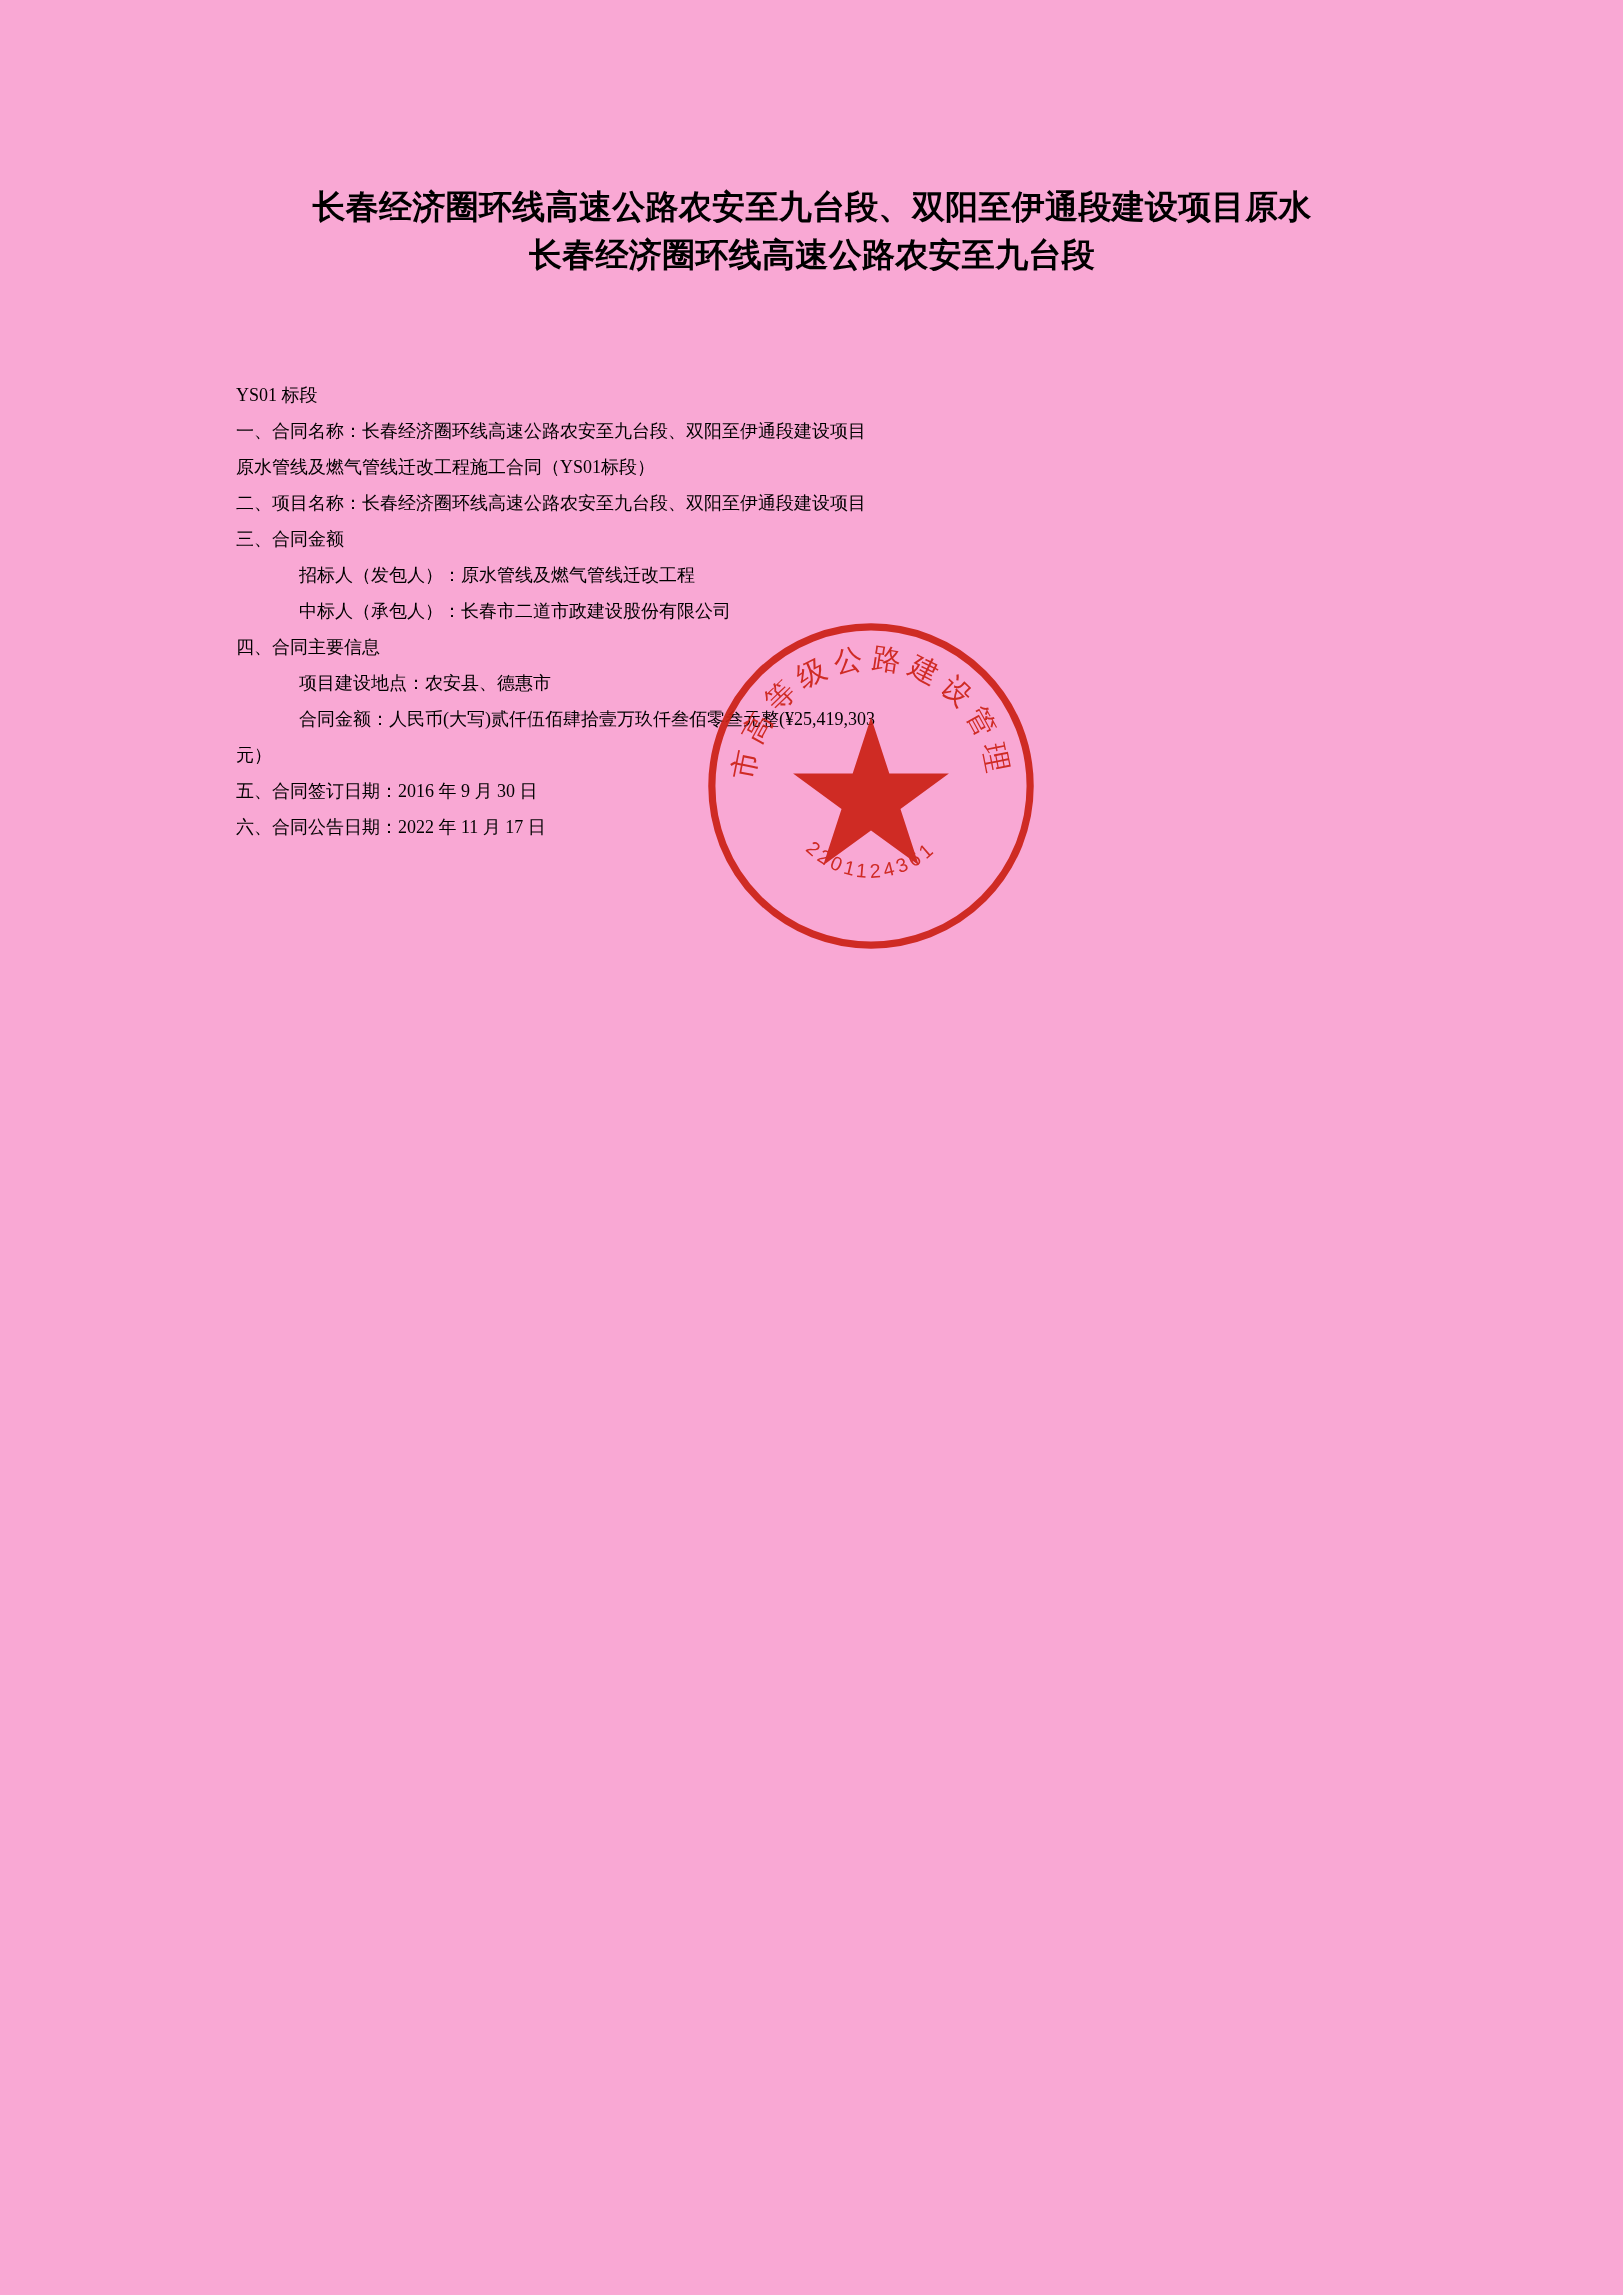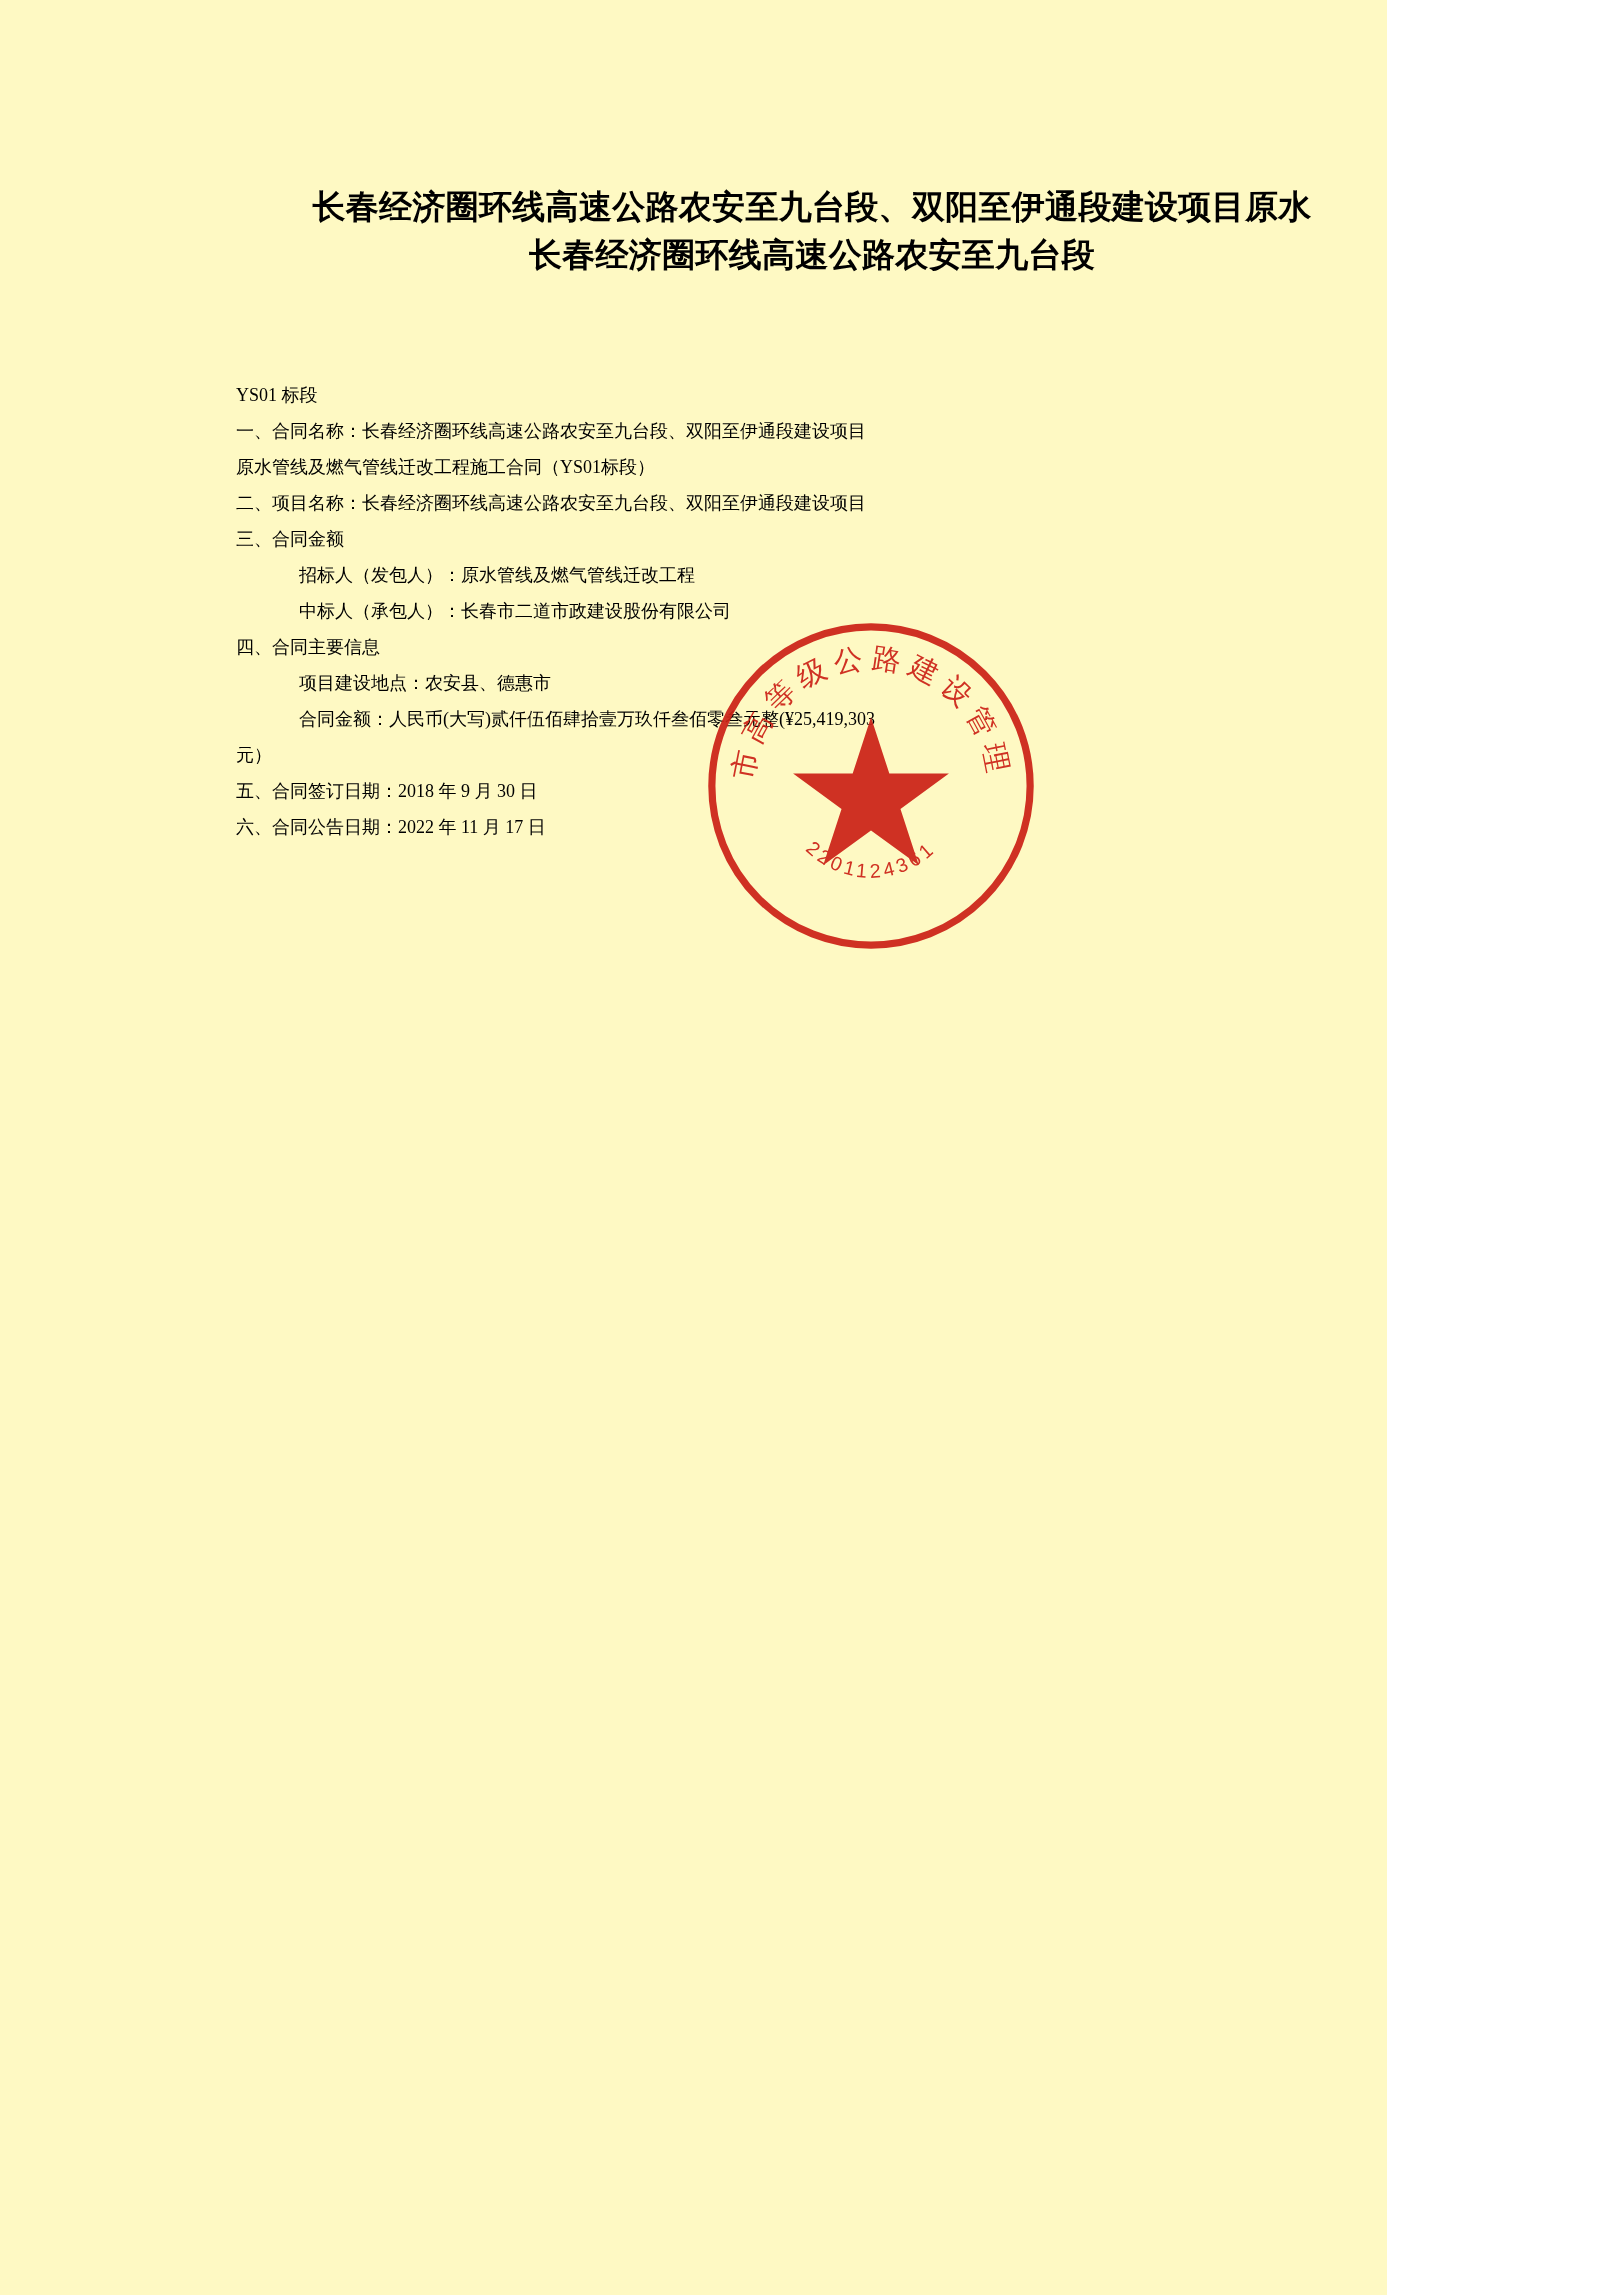--- a/index.html
+++ b/index.html
@@ -2,23 +2,23 @@
 <html lang="zh" style="font-size:10.5px"><head>
 <meta charset="utf-8">
 <style>
   html, body {
     margin: 0;
     padding: 0;
     background: #ffffff;
   }
   .page {
     position: relative;
-    width: 1387px;
+    width: 1623px;
     height: 2295px;
-    background: #fef9c3;
+    background: #f9a8d4;
     font-family: "Liberation Serif", "DejaVu Serif", serif;
     color: #000000;
     overflow: hidden;
   }
   .content {
     position: absolute;
     left: 236px;
     top: 183px;
     width: 1152px;
   }
@@ -91,21 +91,21 @@
 
       <p class="para indent-2">招标人（发包人）：原水管线及燃气管线迁改工程</p>
       <p class="para indent-2">中标人（承包人）：长春市二道市政建设股份有限公司</p>
 
       <p class="para indent-1">四、合同主要信息</p>
 
       <p class="para indent-2">项目建设地点：农安县、德惠市</p>
       <p class="para indent-2">合同金额：人民币(大写)贰仟伍佰肆拾壹万玖仟叁佰零叁元整(¥25,419,303</p>
       <p class="para indent-1">元）</p>
 
-      <p class="para indent-1">五、合同签订日期：2018 年 9 月 30 日</p>
+      <p class="para indent-1">五、合同签订日期：2016 年 9 月 30 日</p>
       <p class="para indent-1">六、合同公告日期：2022 年 11 月 17 日</p>
 
     </div>
   </div>
 
   <div class="seal">
     <svg viewBox="0 0 510 510" xmlns="http://www.w3.org/2000/svg" aria-hidden="true">
       <defs>
         <path id="sealTopArc" d="M 75,255 A 180,180 0 0 1 435,255"></path>
         <path id="sealBottomArc" d="M 115,255 A 140,140 0 0 0 395,255"></path>

